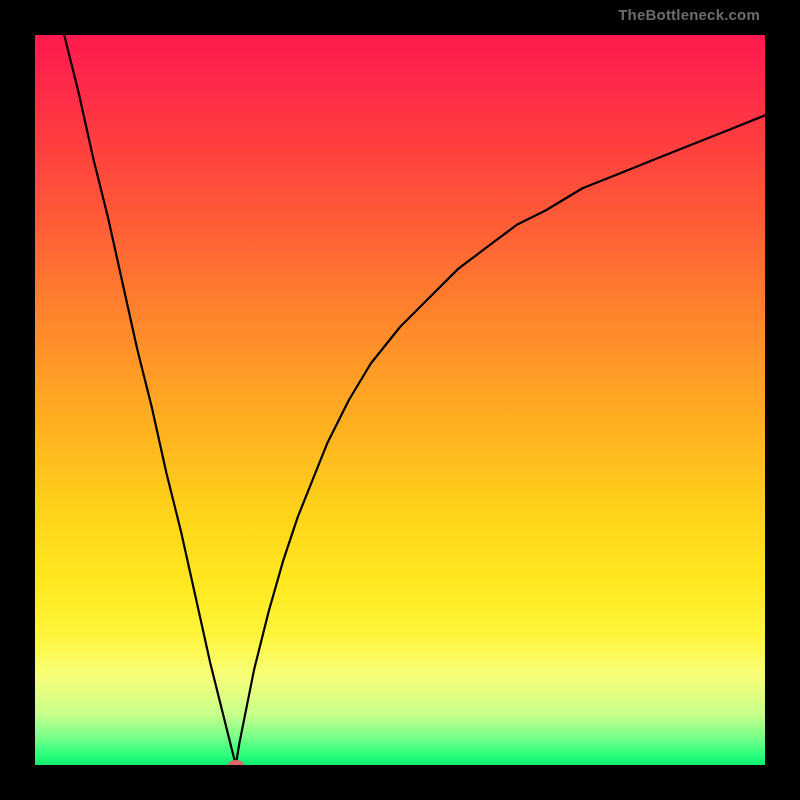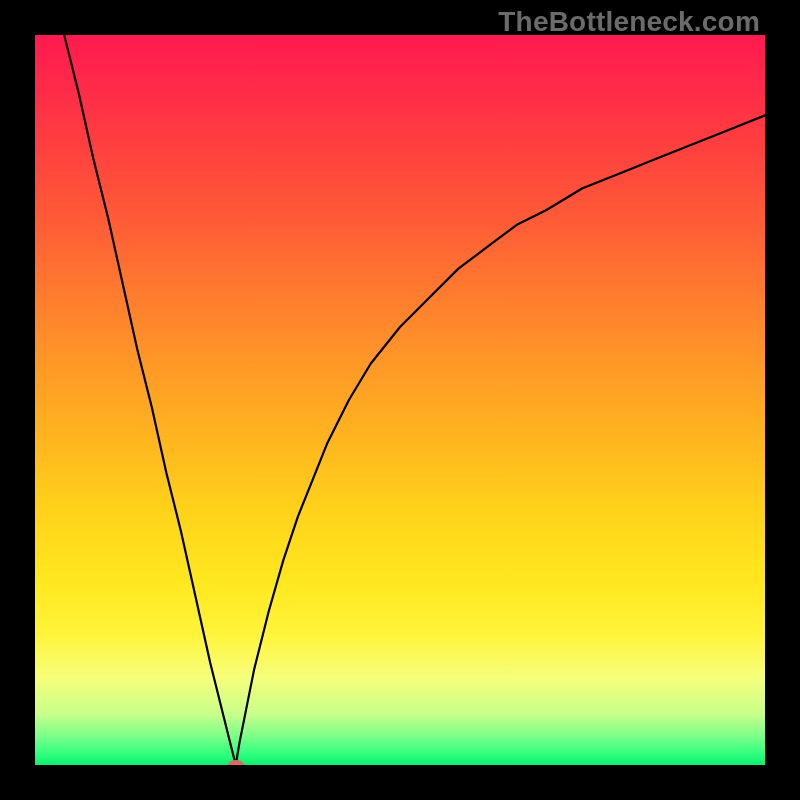--- a/index.html
+++ b/index.html
@@ -36,21 +36,21 @@
     left: 0;
     top: 0;
     width: 100%;
     height: 100%;
   }
   .watermark {
     position: absolute;
     top: 6px;
     right: 40px;
     font-family: Arial, Helvetica, sans-serif;
-    font-size: 28px;
+    font-size: 15px;
     font-weight: 600;
     color: #6b6b6b;
     letter-spacing: 0.2px;
   }
   .marker {
     position: absolute;
     width: 16px;
     height: 10px;
     background: #d86a6a;
     border-radius: 50%;

